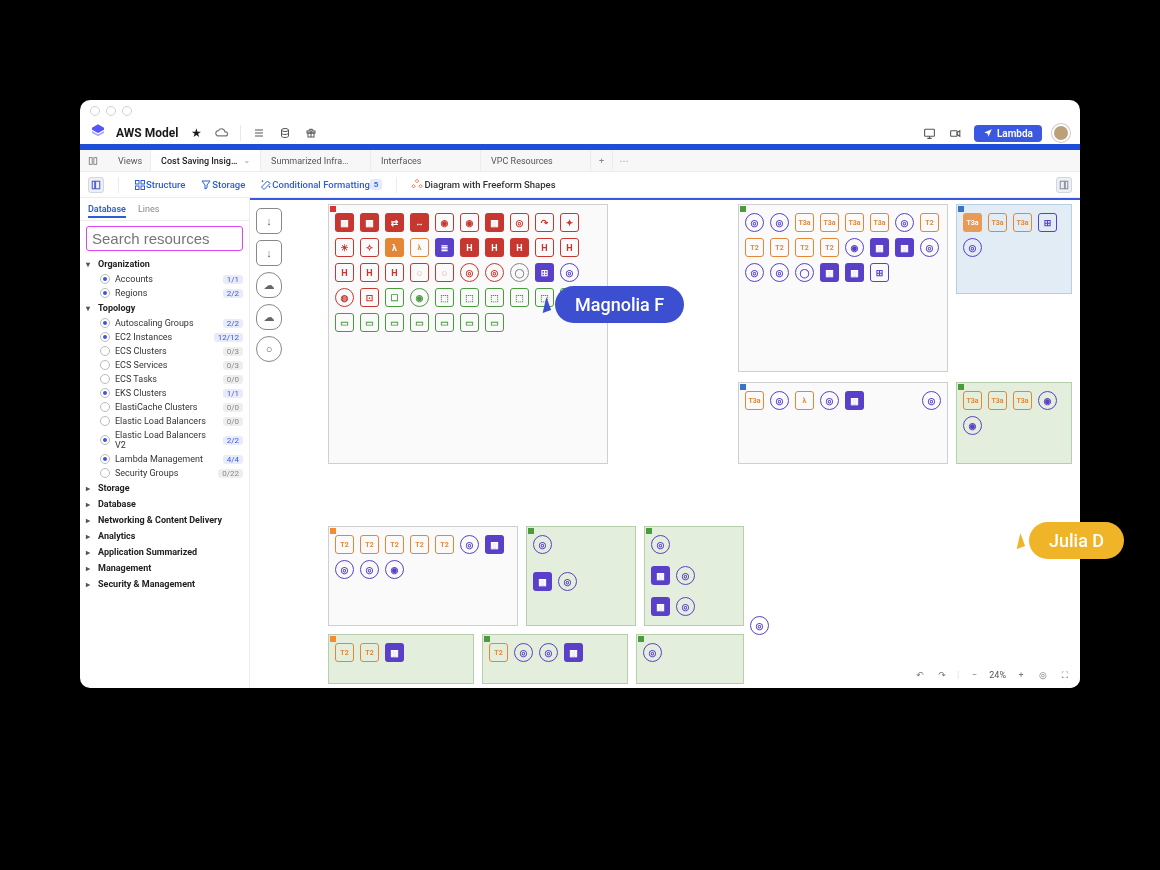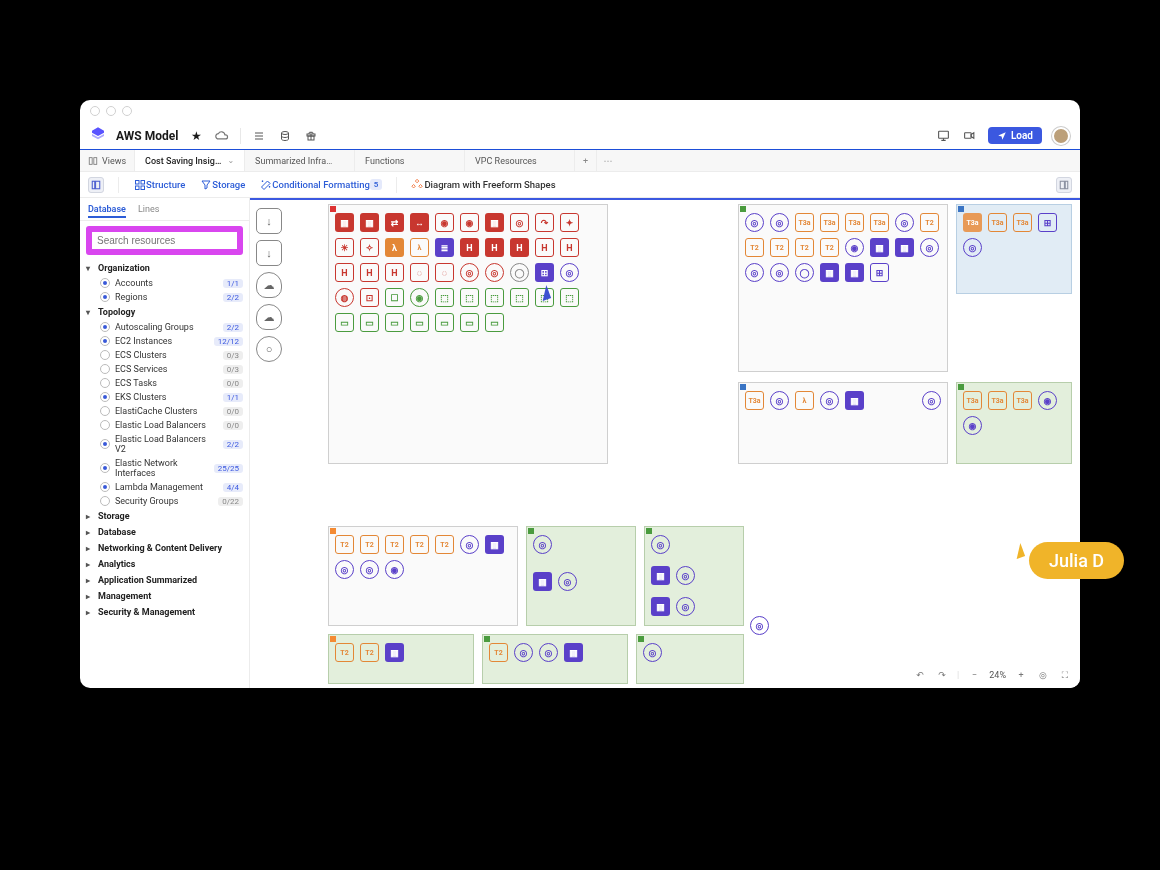--- a/index.html
+++ b/index.html
@@ -33,41 +33,41 @@
     gap: 6px;
   }
   .traffic { width: 10px; height: 10px; border-radius: 50%; border: 1px solid #d0d0d0; background: #fff; }
   
   .header {
     height: 28px;
     display: flex;
     align-items: center;
     padding: 0 10px;
     gap: 10px;
-    border-bottom: 1px solid #1d4ed8;
+    border-bottom: 6px solid #1d4ed8;
   }
   .logo-ic { color:#5953ff; font-size:15px; }
   .title { font-weight: 700; font-size: 12px; color: #1a1a1a; }
   .hdr-ic { color:#555; font-size:12px; width:16px; height:16px; display:inline-flex; align-items:center; justify-content:center;}
   .star { color:#1a1a1a; }
   .spacer { flex: 1; }
   .share-btn { background:#3b58e0; color:#fff; border-radius:4px; padding: 3px 9px; font-size:10px; font-weight:600; display:flex; align-items:center; gap:4px;}
   .avatar { width:18px; height:18px; border-radius:50%; background:#bca07a; border:2px solid #fff; box-shadow:0 0 0 1px #ccc; }
   .divider-v { width:1px; height:16px; background:#e8e8e8; }
   
   .tabs-row {
     height: 22px;
     display: flex;
     align-items: stretch;
     background:#f7f7f7;
     border-bottom: 1px solid #ececec;
     font-size: 9px;
     color:#555;
   }
-  .views-lbl { display:flex; align-items:center; gap:4px; padding:0 8px; border-right:1px solid #ececec; color:#555;}
+  .views-lbl { display:flex; align-items:center; gap:20px; padding:0 8px; border-right:1px solid #ececec; color:#555;}
   .tab { display:flex; align-items:center; gap:6px; padding:0 10px; border-right:1px solid #ececec; min-width:110px; }
   .tab.active { background:#fff; font-weight:500; color:#222; }
   .tab .chev { color:#999; font-size:8px; margin-left:auto; }
   .tab-plus { display:flex; align-items:center; justify-content:center; width:22px; border-right:1px solid #ececec; color:#888;}
   .tab-more { display:flex; align-items:center; justify-content:center; width:22px; color:#888;}
   
   .toolbar {
     height: 26px;
     display: flex;
     align-items: center;
@@ -85,21 +85,21 @@
   .tb-dark { color:#333; }
   .tb-right-sq { margin-left:auto; }
   
   .main { flex:1; display:flex; min-height:0; }
   
   .sidebar { width:170px; border-right:1px solid #ececec; display:flex; flex-direction:column; font-size:9px; color:#333; }
   .sb-tabs { display:flex; gap:12px; padding:4px 8px 2px; border-bottom:1px solid #ececec;}
   .sb-tab { font-size:9px; color:#888; padding:2px 0;}
   .sb-tab.active { color:#2d5dd7; border-bottom:2px solid #2d5dd7; font-weight:600; }
   .search { margin:5px 6px; }
-  .search input { width:100%; font-size:10px; padding:3px 5px; border:6px solid #d946ef; border-radius:3px; }
+  .search input { width:100%; font-size:15px; padding:3px 5px; border:1px solid #d946ef; border-radius:3px; }
   .tree { overflow-y:auto; flex:1; padding-bottom:6px;}
   .group-hdr { display:flex; align-items:center; gap:4px; padding:3px 6px; font-weight:700; font-size:9px; color:#222;}
   .caret { font-size:8px; color:#555; width:8px; display:inline-block;}
   .item-row { display:flex; align-items:center; gap:5px; padding:2px 6px 2px 20px; }
   .item-row .eye { width:10px; height:10px; border-radius:50%; border:1px solid #bbb; display:inline-block; position:relative;}
   .item-row .eye.on::after{content:""; position:absolute; left:2px; top:2px; width:4px; height:4px; background:#3959d8; border-radius:50%;}
   .item-row .lbl { flex:1; }
   .count-badge { background:#e7ebfa; color:#3b58e0; border-radius:3px; padding:0 4px; font-size:8px; font-weight:400; }
   .count-badge.gray { background:#eee; color:#888; }
   
@@ -194,42 +194,42 @@
     <span class="hdr-ic">
       <svg width="13" height="13" viewBox="0 0 24 24" fill="none" stroke="#555" stroke-width="2">
           <rect x="3" y="7" width="12" height="10" rx="1"></rect>
           <path d="M15 10l5-3v10l-5-3z"></path>
         </svg>
     </span>
     <div class="share-btn">
       <svg width="10" height="10" viewBox="0 0 24 24" fill="#fff">
           <path d="M3 11l18-8-8 18-2-8z"></path>
         </svg>
-      <span>Load</span>
+      <span>Lambda</span>
     </div>
     <div class="avatar"></div>
   </div>
 
   <div class="tabs-row">
     <div class="views-lbl">
       <svg width="10" height="10" viewBox="0 0 24 24" fill="none" stroke="#777" stroke-width="2">
           <rect x="3" y="4" width="7" height="16"></rect>
           <rect x="14" y="4" width="7" height="16"></rect>
         </svg>
       <span>Views</span>
     </div>
     <div class="tab active">
       <span>Cost Saving Insig…</span>
       <span class="chev">⌄</span>
     </div>
     <div class="tab">
       <span>Summarized Infra…</span>
     </div>
     <div class="tab">
-      <span>Functions</span>
+      <span>Interfaces</span>
     </div>
     <div class="tab">
       <span>VPC Resources</span>
     </div>
     <div class="tab-plus">+</div>
     <div class="tab-more">⋯</div>
   </div>
 
   <div class="toolbar">
     <div class="sq-ic">
@@ -351,25 +351,20 @@
           </div>
           <div class="item-row">
             <span class="eye "></span>
             <span class="lbl">Elastic Load Balancers</span>
             <span class="count-badge gray">0/0</span>
           </div>
           <div class="item-row">
             <span class="eye on"></span>
             <span class="lbl">Elastic Load Balancers V2</span>
             <span class="count-badge ">2/2</span>
-          </div>
-          <div class="item-row">
-            <span class="eye on"></span>
-            <span class="lbl">Elastic Network Interfaces</span>
-            <span class="count-badge ">25/25</span>
           </div>
           <div class="item-row">
             <span class="eye on"></span>
             <span class="lbl">Lambda Management</span>
             <span class="count-badge ">4/4</span>
           </div>
           <div class="item-row">
             <span class="eye "></span>
             <span class="lbl">Security Groups</span>
             <span class="count-badge gray">0/22</span>
@@ -606,17 +601,18 @@
         <span class="ft-ic">+</span>
         <span class="ft-ic">◎</span>
         <span class="ft-ic">⛶</span>
       </div>
     </div>
   </div>
 </div>
 
 <div class="cursor-pill" style="left:540px; top:286px;">
   <div class="ptr" style="border-bottom-color:#3d4fd1;"></div>
+  <div class="pill" style="background:#3d4fd1;">Magnolia F</div>
 </div>
 <div class="cursor-pill" style="left:1014px; top:522px;">
   <div class="ptr" style="border-bottom-color:#f0b429;"></div>
-  <div class="pill" style="background:#f0b429;margin-top:20px;">Julia D</div>
+  <div class="pill" style="background:#f0b429;">Julia D</div>
 </div>
 
 </body></html>

